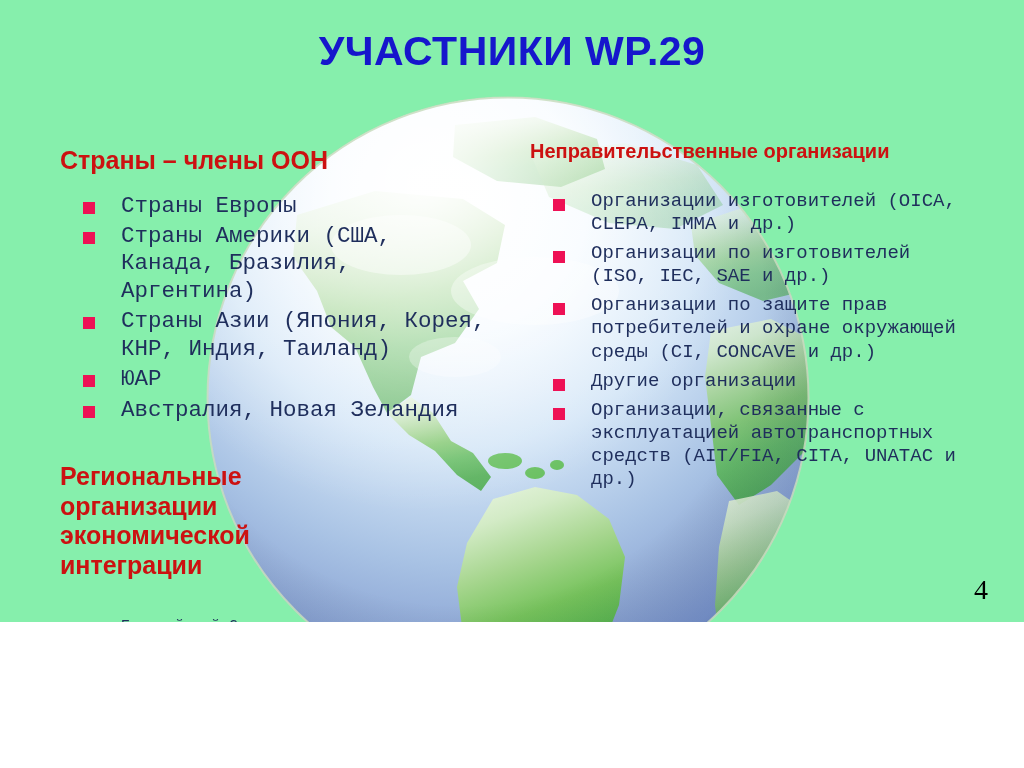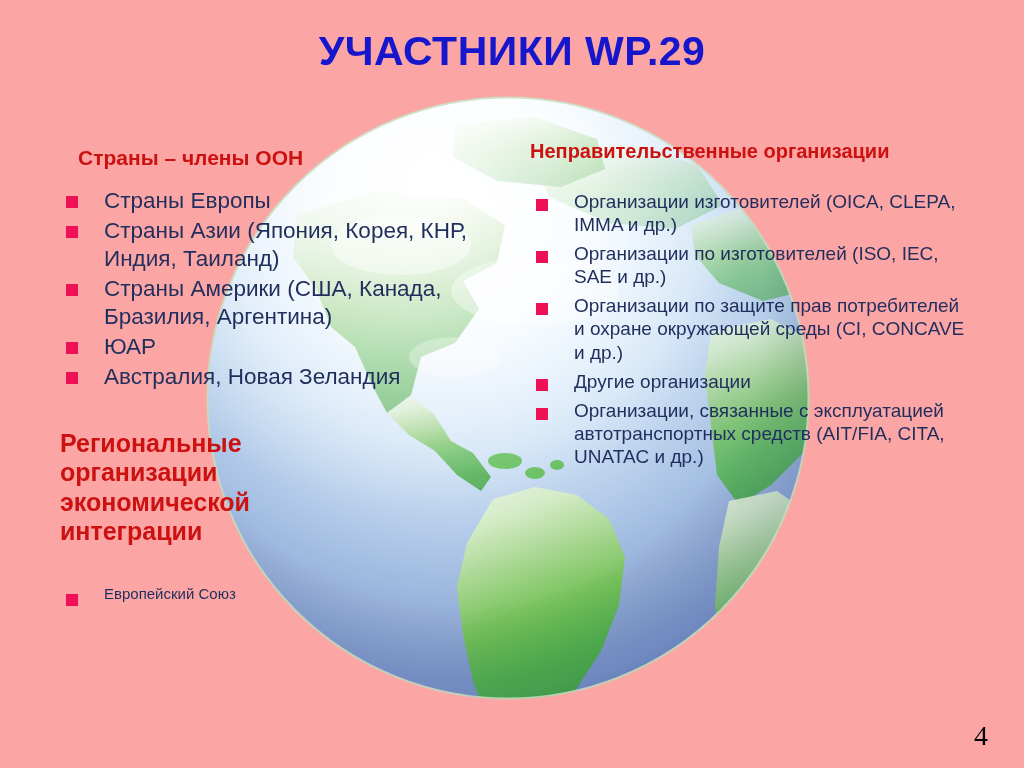--- a/index.html
+++ b/index.html
@@ -8,22 +8,22 @@
     padding: 0;
     background: #ffffff;
   }
   body {
     font-family: "Liberation Sans", "DejaVu Sans", sans-serif;
   }
 
   #slide {
     position: relative;
     width: 1024px;
-    height: 768px;
-    background: #fca5a5;
+    height: 622px;
+    background: #86efac;
     overflow: hidden;
   }
 
   
   #globe-wrap {
     position: absolute;
     left: 205px;
     top: 95px;
     width: 606px;
     height: 606px;
@@ -64,40 +64,40 @@
     width: 445px;
   }
 
   .section-head {
     color: #CC1111;
     font-weight: bold;
     line-height: 1.18;
     margin: 0 0 14px 0;
   }
   #un-heading {
-    font-size: 21px;
+    font-size: 25px;
     margin-bottom: 16px;
     white-space: nowrap;
-    margin-left: 18px;
   }
   #ngo-heading {
     font-size: 20px;
     margin-bottom: 26px;
   }
   #regional-heading {
     font-size: 25px;
     margin-top: 38px;
     margin-bottom: 38px;
     width: 280px;
   }
 
   ul.bullets {
     list-style: none;
-    margin: 0;
+    margin: 17px;
     padding: 0;
+    font-family: Liberation Mono, monospace;
   }
   ul.bullets li {
     position: relative;
     padding-left: 44px;
     margin-bottom: 3px;
     color: #1F2E5C;
     font-size: 22.5px;
     line-height: 1.22;
   }
   ul.bullets li::before {
@@ -215,22 +215,22 @@
   </div>
 
   <div id="slide-title">УЧАСТНИКИ WP.29</div>
 
   <div id="left-column" class="column">
 
     <div id="un-heading" class="section-head">Страны – члены ООН</div>
 
     <ul id="left-bullets" class="bullets">
       <li>Страны Европы</li>
+      <li>Страны Америки (США, Канада, Бразилия, Аргентина)</li>
       <li>Страны Азии (Япония, Корея, КНР, Индия, Таиланд)</li>
-      <li>Страны Америки (США, Канада, Бразилия, Аргентина)</li>
       <li>ЮАР</li>
       <li>Австралия, Новая Зеландия</li>
     </ul>
 
     <div id="regional-heading" class="section-head">Региональные организации экономической интеграции</div>
 
     <ul id="regional-bullets" class="bullets">
       <li>Европейский Союз</li>
     </ul>
   </div>

